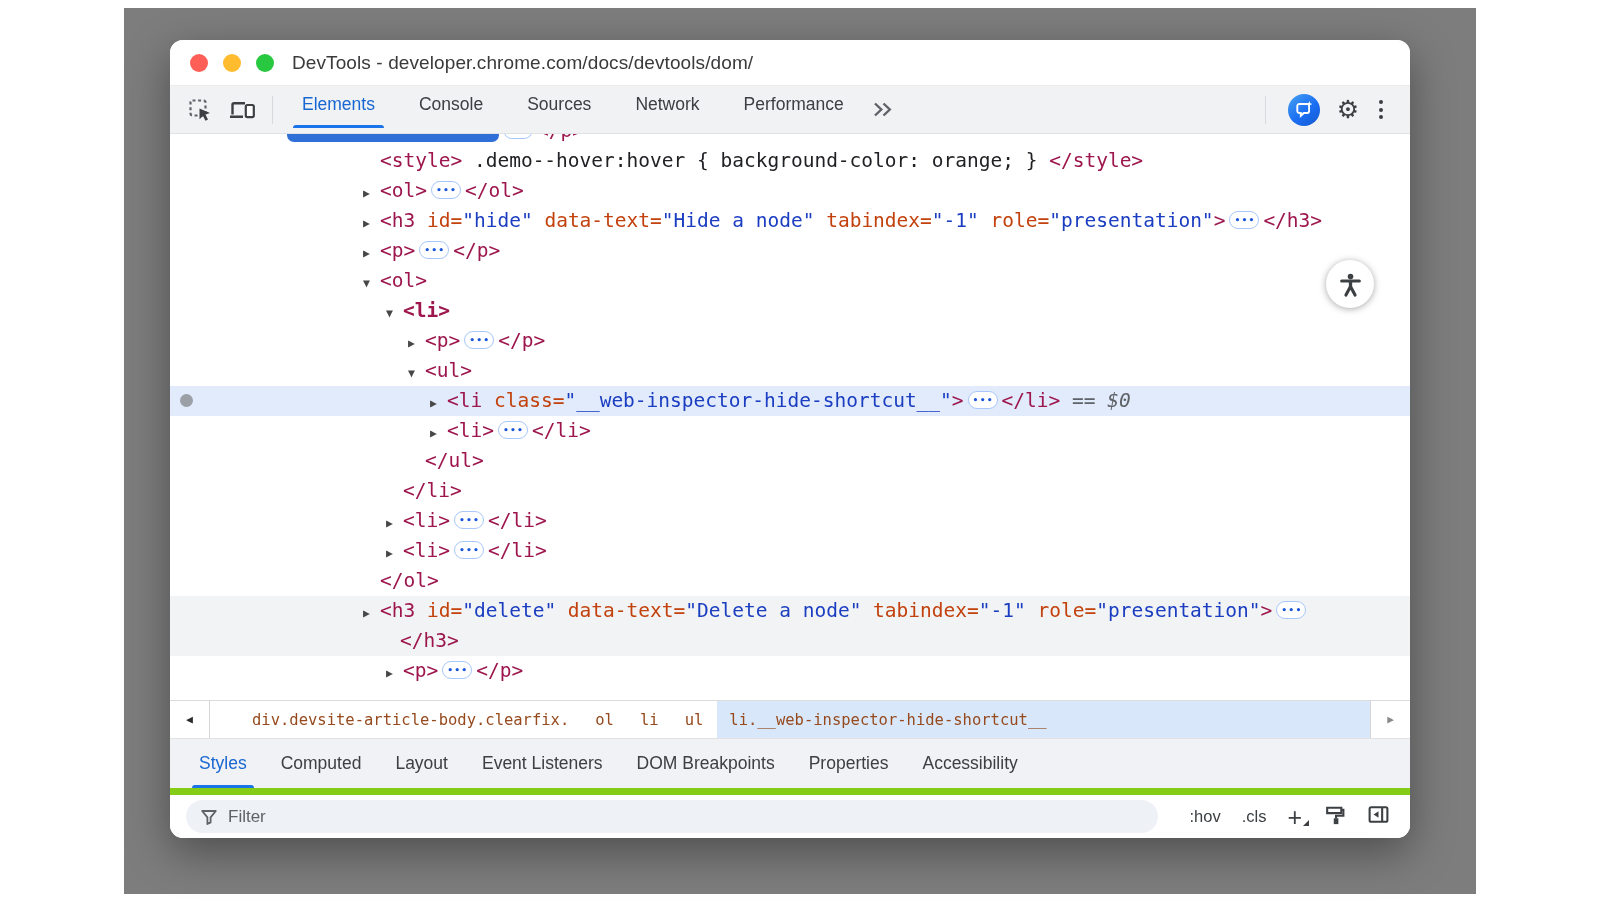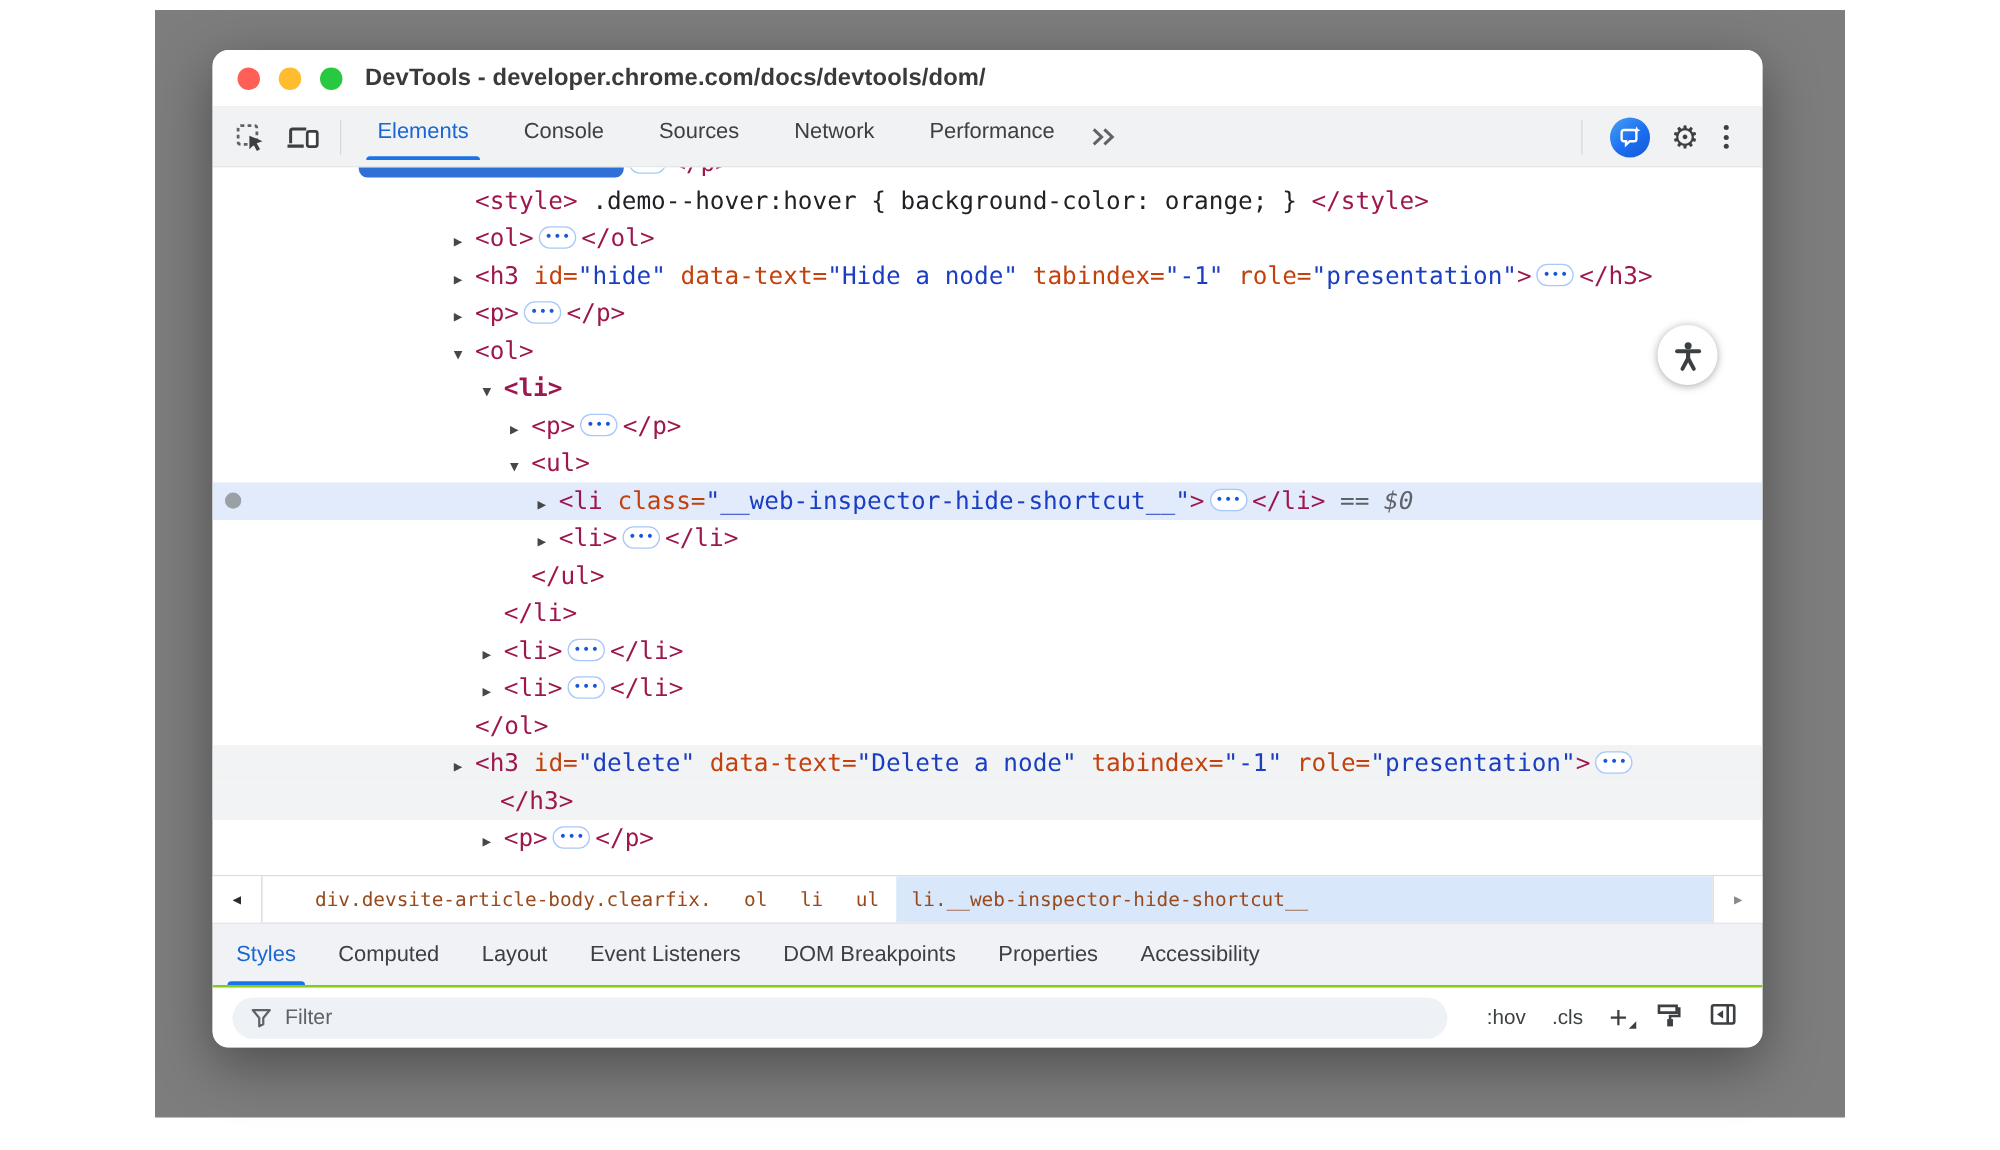--- a/index.html
+++ b/index.html
@@ -7,21 +7,21 @@
   .stage { position:relative; width:1600px; height:920px; background:#fff; overflow:hidden; }
   .backdrop { position:absolute; left:124px; top:8px; width:1352px; height:886px; background:#7d7d7d; }
   .window { position:absolute; left:170px; top:40px; width:1240px; height:798px; background:#fff;
             border-radius:13px; box-shadow:0 14px 44px rgba(0,0,0,.38); overflow:hidden; }
 
   
   .titlebar { height:46px; display:flex; align-items:center; background:#fff; border-bottom:1px solid #ececec; }
   .lights { display:flex; gap:15px; margin-left:20px; }
   .light { width:18px; height:18px; border-radius:50%; }
   .light.red{ background:#ff5f57; } .light.yellow{ background:#febc2e; } .light.green{ background:#28c840; }
-  .title { margin-left:18px; font-size:19px; font-weight:bold; color:#3a3a3c; letter-spacing:.1px; }
+  .title { margin-left:18px; font-size:19px; font-weight:normal; color:#3a3a3c; letter-spacing:.1px; }
 
   
   .toolbar { height:48px; background:#f0f2f4; border-bottom:1px solid #e0e2e4; display:flex; align-items:center; }
   .tb-btn { width:36px; height:36px; display:flex; align-items:center; justify-content:center; border-radius:4px; }
   .tb-div { width:1px; height:28px; background:#d7dadd; margin:0 12px; }
   .panel-tabs { display:flex; height:60px;gap:10px; }
   .tab { position:relative; height:48px; line-height:48px; padding:0 17px; font-size:17.5px; color:#3c4043; white-space:nowrap; }
   .tab.active { color:#1967d2; font-weight:500; }
   .tab.active::after { content:""; position:absolute; left:8px; right:8px; bottom:0; height:3px; background:#1a73e8; border-radius:3px 3px 0 0; }
   .more-tabs { display:flex; align-items:center; padding:0 10px; }
@@ -59,27 +59,27 @@
   .crumbs { height:38px; display:flex; align-items:stretch; background:#fff; border-top:1px solid #dcdcdc;
             font-family:"DejaVu Sans Mono", monospace; font-size:15.5px; }
   .crumb-nav { width:40px; display:flex; align-items:center; justify-content:center; font-size:11px; color:#2b2b2b; background:#fff; }
   .crumb-nav.left  { border-right:1px solid #d5d5d5; }
   .crumb-nav.right { border-left:1px solid #d5d5d5; color:#8a8a8a; }
   .crumb-list { flex:1; display:flex; align-items:stretch; overflow:hidden; padding-left:30px; }
   .crumb { display:flex; align-items:center; padding:0 12px; margin-right:2px; color:#964a1d; white-space:nowrap; }
   .crumb.selected { background:#d9e7fa; flex:1; margin-right:0; }
 
   
-  .side-tabs { height:50px; background:#f0f2f5; border-top:1px solid #e2e2e2; display:flex; align-items:stretch; padding-left:2px; }
+  .side-tabs { height:50px; background:#f0f2f5; border-top:1px solid #e2e2e2; display:flex; align-items:stretch; padding-left:12px; }
   .stab { position:relative; line-height:49px; padding:0 17px; font-size:17.5px; color:#3c4043; white-space:nowrap; }
   .stab.active { color:#1967d2; font-weight:500; }
   .stab.active::after { content:""; position:absolute; left:10px; right:10px; bottom:0; height:3px; background:#1a73e8; border-radius:3px 3px 0 0; }
 
   
-  .filterbar { height:50px; background:#fff; border-top:2px solid #84cc16; display:flex; align-items:center;gap:15px; }
+  .filterbar { height:50px; background:#fff; border-top:7px solid #84cc16; display:flex; align-items:center;gap:15px; }
   .filter-pill { flex:1; height:33px; margin-left:16px; margin-right:16px; background:#eef1f6; border-radius:17px;
                  display:flex; align-items:center; padding-left:14px; }
   .filter-pill input { border:none; outline:none; background:transparent; font-size:17px; color:#3c4043;
                        font-family:"Liberation Sans", sans-serif; margin-left:10px; width:300px; }
   .filter-pill input::placeholder { color:#5f6368; }
   .fb-right { display:flex; align-items:center; gap:21px; margin-right:20px; }
   .fb-toggle { font-size:16.5px; color:#3c4043; font-weight:500; }
   .fb-plus { position:relative; font-size:25px; color:#3c4043; line-height:20px; font-weight:400; }
   .fb-plus::after { content:""; position:absolute; right:-7px; bottom:1px; border-left:6px solid transparent; border-bottom:6px solid #3c4043; }
 </style>

